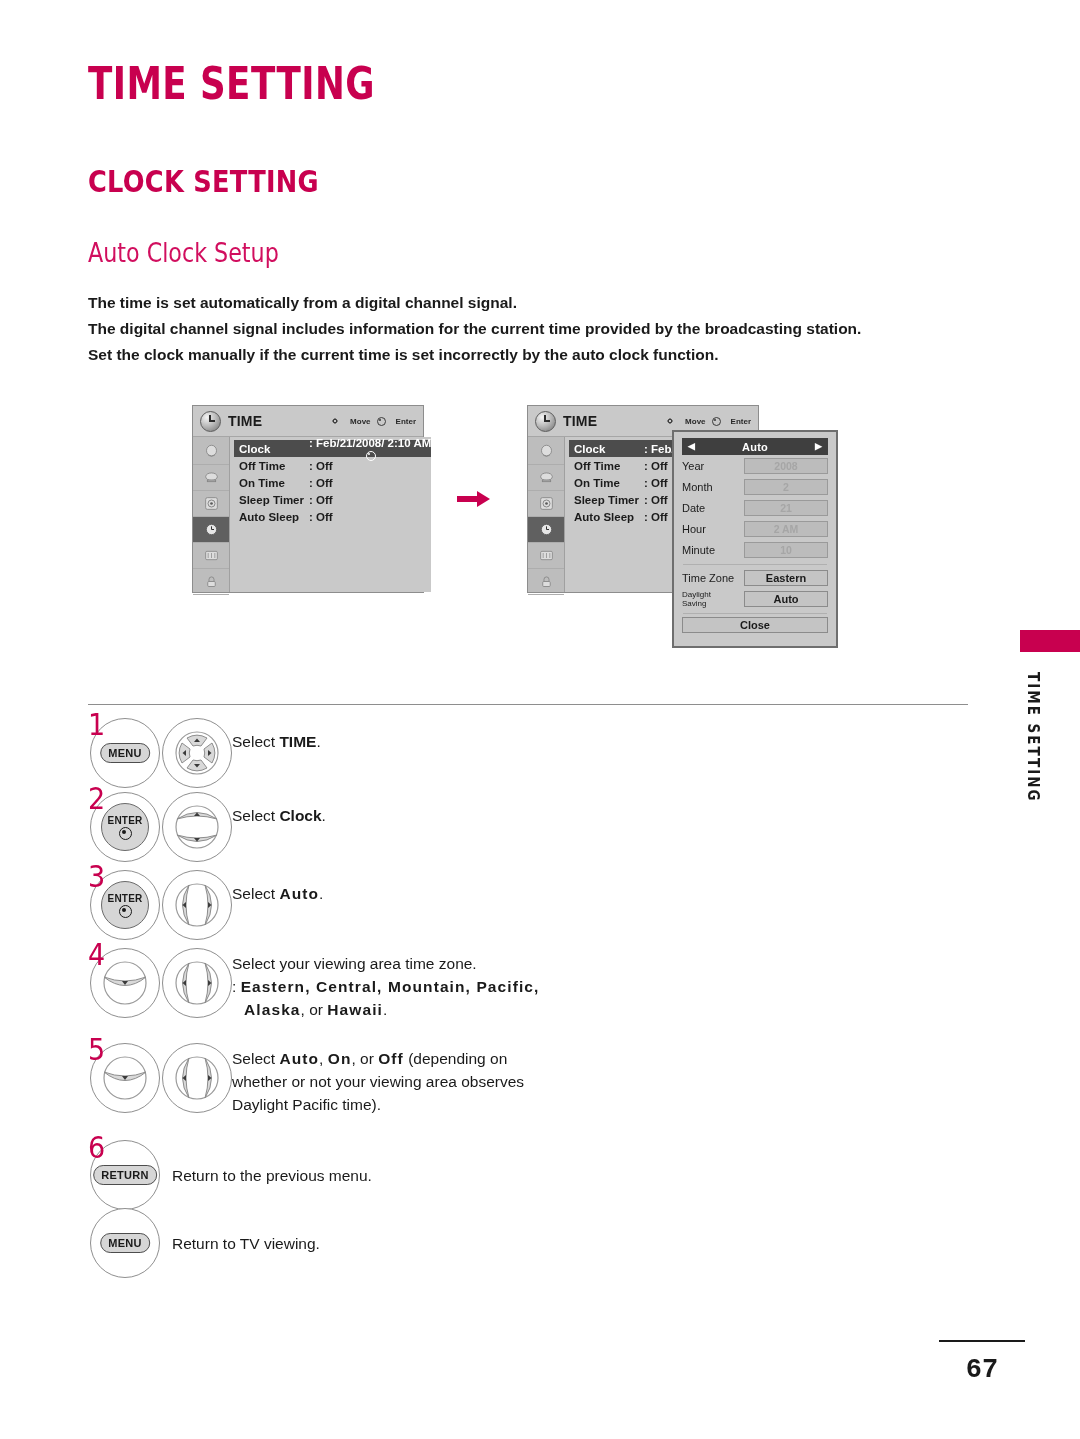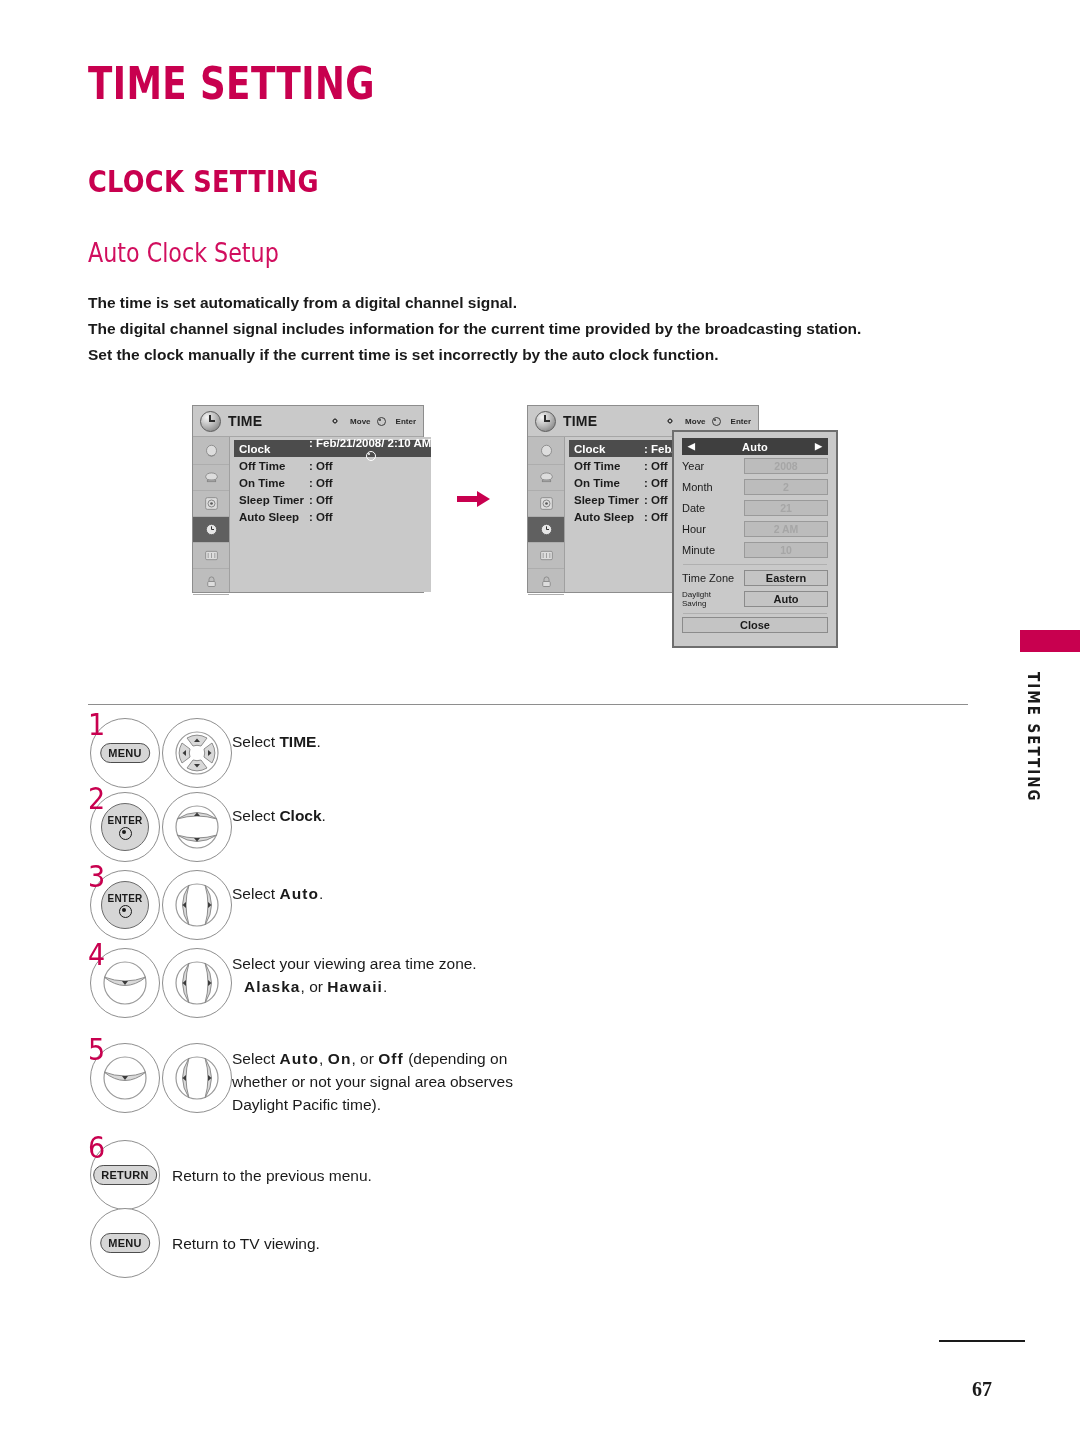--- a/index.html
+++ b/index.html
@@ -358,25 +358,24 @@
     position: absolute;
     left: 939px; top: 1340px;
     width: 86px; height: 1.6px;
     background: #1a1a1a;
   }
   .page-num {
     position: absolute;
     left: 939px; top: 1355px;
     width: 86px;
     text-align: center;
-    font-size: 20px;
+    font-size: 27px;
     font-weight: bold;
     color: #1a1a1a;
-    font-family: Liberation Serif, serif;
-    margin-top: 23px;
+    font-family: Liberation Mono, monospace;
   }
 </style>
 </head>
 <body>
 
 <div class="page-title">TIME SETTING</div>
 <div class="section-title">CLOCK SETTING</div>
 <div class="subsection-title">Auto Clock Setup</div>
 
 <div class="intro">
@@ -704,20 +703,23 @@
           <circle cx="34" cy="34" r="21" fill="none" stroke="#9a9a9a" stroke-width="1.2"></circle>
           <path d="M26 14 Q13 34 26 54 Q20 34 26 14 Z" fill="#d9d9d9" stroke="#8d8d8d" stroke-width="1"></path>
           <path d="M42 14 Q55 34 42 54 Q48 34 42 14 Z" fill="#d9d9d9" stroke="#8d8d8d" stroke-width="1"></path>
           <path d="M23 31 L23 37 L19.5 34 Z" fill="#3a3a3a"></path>
           <path d="M45 31 L45 37 L48.5 34 Z" fill="#3a3a3a"></path>
         </svg>
       </div>
     </div>
     <div class="step-text">
       <div>Select your viewing area time zone.</div>
+      <div>
+        <span>: </span><b class="sp">Eastern,  Central,  Mountain,  Pacific,</b>
+      </div>
       <div style="padding-left:12px;">
         <b class="sp">Alaska</b><span>, or </span><b class="sp">Hawaii</b><span>.</span>
       </div>
     </div>
   </div>
 
   <div class="step step-tall" style="height:98px;">
     <span class="step-num">5</span>
     <div class="keys">
       <div class="key-circle">
@@ -734,21 +736,21 @@
           <path d="M42 14 Q55 34 42 54 Q48 34 42 14 Z" fill="#d9d9d9" stroke="#8d8d8d" stroke-width="1"></path>
           <path d="M23 31 L23 37 L19.5 34 Z" fill="#3a3a3a"></path>
           <path d="M45 31 L45 37 L48.5 34 Z" fill="#3a3a3a"></path>
         </svg>
       </div>
     </div>
     <div class="step-text">
       <div>
         <span>Select  </span><b class="sp">Auto</b><span>,  </span><b class="sp">On</b><span>,  or  </span><b class="sp">Off</b><span>  (depending   on</span>
       </div>
-      <div>whether  or  not  your  signal  area  observes</div>
+      <div>whether  or  not  your  viewing  area  observes</div>
       <div>Daylight Pacific time).</div>
     </div>
   </div>
 
   <div class="step simple-step" style="height:68px;">
     <span class="step-num">6</span>
     <div class="keys" style="width:82px;">
       <div class="key-circle">
         <span class="key-pill">RETURN</span>
       </div>

